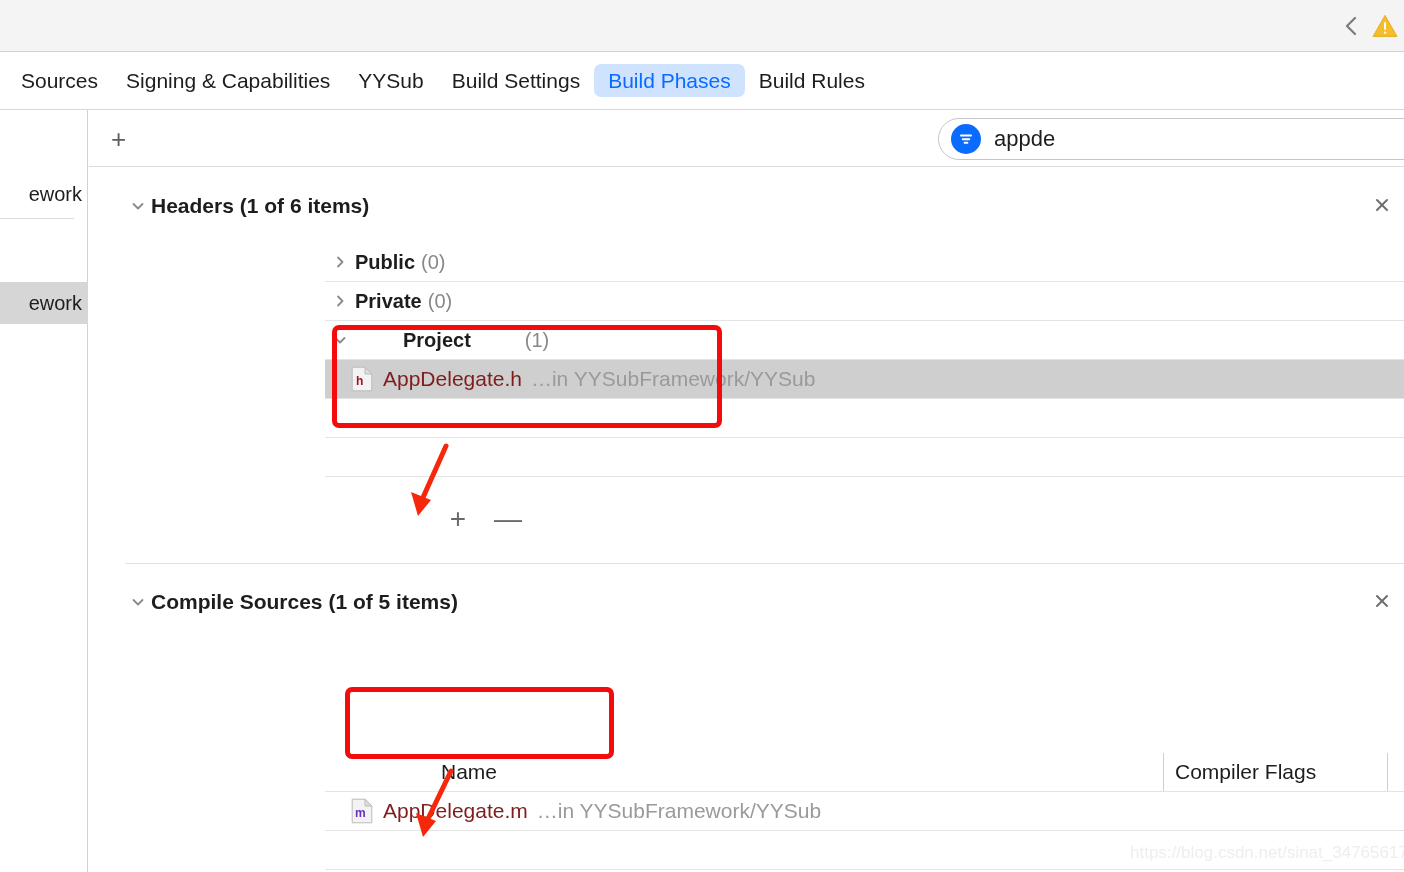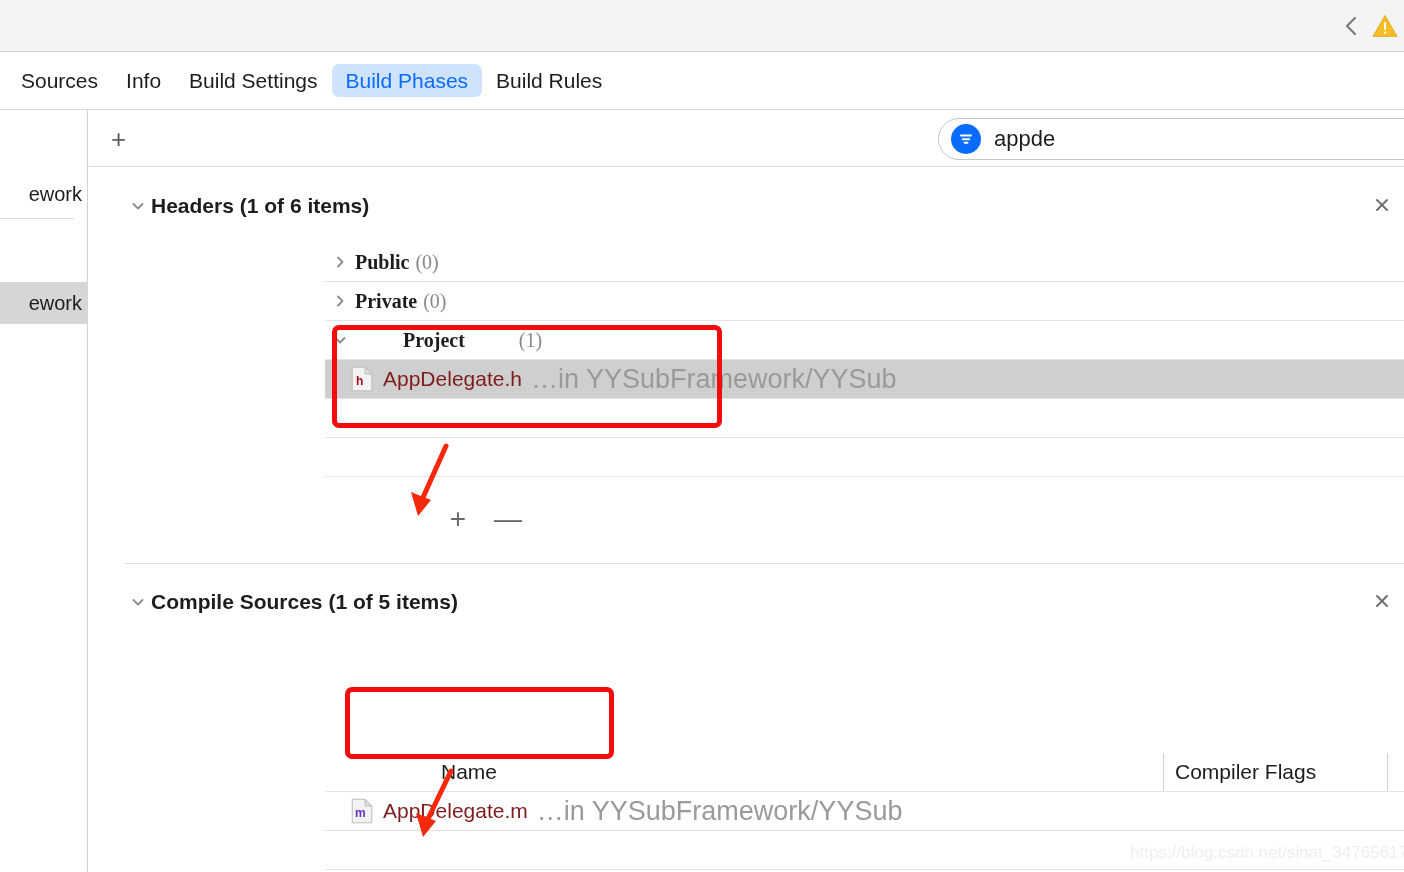--- a/index.html
+++ b/index.html
@@ -101,34 +101,34 @@
     color: #6e6e6e; display: flex; align-items: center; justify-content: center;
   }
 
   
   .rowline {
     position: absolute; left: 236px; width: 1079px; height: 1px;
     background: #e4e4e4;
   }
   .grouprow {
     position: absolute; left: 236px; width: 1079px; height: 38px;
-    display: flex; align-items: center; font-family: Liberation Serif, serif;
+    display: flex; align-items: center;
   }
   .grouprow .disc { width: 30px; color: #8a8a8a; }
   .grp-name { font-size: 20px; font-weight: bold; color: #1d1d1f; }
   .grp-count { font-size: 20px; color: #888888; margin-left: 6px; }
 
   .filerow {
     position: absolute; left: 236px; width: 1079px; height: 38px;
     display: flex; align-items: center; padding-left: 26px;
   }
   .filerow.sel { background: #cfcfcf; }
   .file-icon { width: 22px; height: 26px; flex: none; margin-right: 10px; position: relative; }
   .file-name { font-size: 21px; color: #7f1d1d; white-space: nowrap; }
-  .file-path { font-size: 27px; color: #9a9a9a; margin-left: 9px; white-space: nowrap; }
+  .file-path { font-size: 21px; color: #9a9a9a; margin-left: 9px; white-space: nowrap; }
 
   .colhead {
     position: absolute; height: 36px; display: flex; align-items: center;
     font-size: 21px; color: #1d1d1f;
   }
   .vdiv { position: absolute; width: 1px; background: #cfcfcf; }
 
   .pm-row { position: absolute; display: flex; align-items: center; }
   .pm-btn {
     font-size: 28px; color: #6a6a6a; line-height: 1; user-select: none;
@@ -167,21 +167,22 @@
           <path d="M13 2.4 L25 23.4 L1 23.4 Z" fill="#f6bd27" stroke="#e0a510" stroke-width="0.8" stroke-linejoin="round"></path>
           <rect x="12" y="9" width="2" height="8" rx="1" fill="#ffffff"></rect>
           <circle cx="13" cy="19.6" r="1.2" fill="#ffffff"></circle>
         </svg>
       </span>
     </div>
   </div>
 
   <div class="tabbar">
     <div class="tab">Sources</div>
-    <div class="tab">Info</div>
+    <div class="tab">Signing &amp; Capabilities</div>
+    <div class="tab">YYSub</div>
     <div class="tab">Build Settings</div>
     <div class="tab active">Build Phases</div>
     <div class="tab">Build Rules</div>
   </div>
 
   <div class="sidebar">
     <div class="sb-item" style="top:63px;">
       <span class="sb-label">ework</span>
     </div>
     <div class="sb-sep" style="top:108px;"></div>

